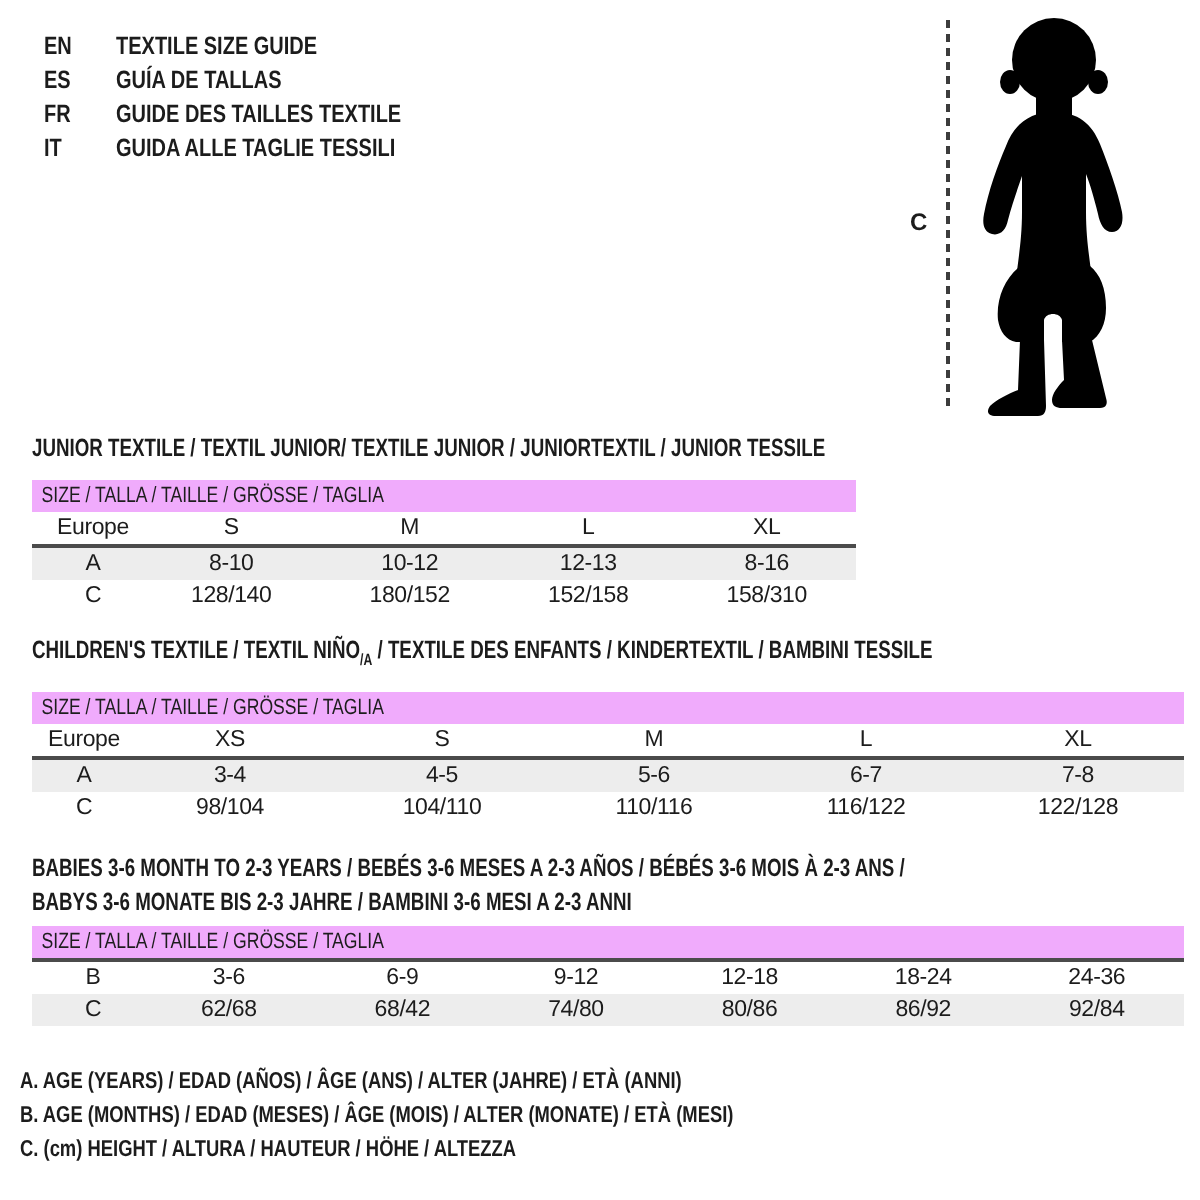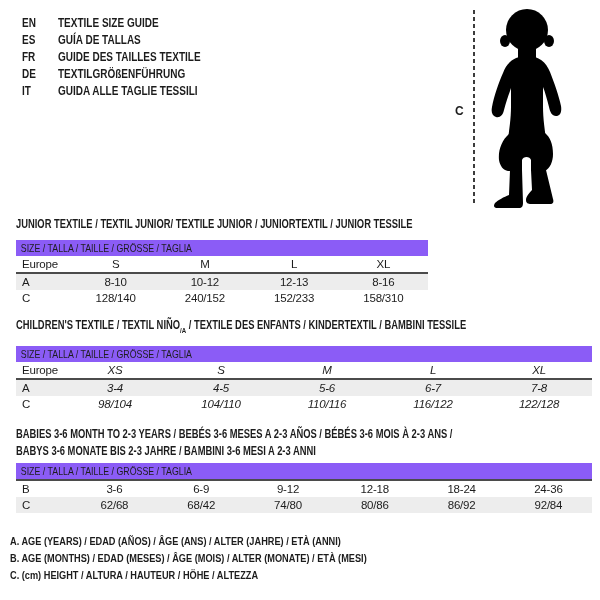--- a/index.html
+++ b/index.html
@@ -17,30 +17,30 @@
     background:repeating-linear-gradient(to bottom,#3c3c3c 0px,#3c3c3c 4px,transparent 4px,transparent 7px);}
   .height-label{position:absolute;left:455px;top:104px;font-weight:700;font-size:12px;}
   .silhouette{position:absolute;left:480px;top:6px;}
   
   .sec-title{position:absolute;left:16px;font-weight:700;font-size:12.5px;white-space:nowrap;
     transform:scaleX(0.75);transform-origin:left center;line-height:14px;}
   .sec-title sub{font-size:0.65em;}
   .sec-title.two-line{line-height:16.5px;}
   
   .size-table{position:absolute;left:16px;}
-  .bar{height:16px;background:#8b5cf6;display:flex;align-items:center;}
+  .bar{height:16px;background:#f0abfc;display:flex;align-items:center;}
   .bar span{display:inline-block;padding-left:6px;font-size:11px;color:#1d1d1d;
     transform:scaleX(0.8);transform-origin:left center;white-space:nowrap;}
   .trow{display:flex;height:16px;align-items:center;font-size:11.5px;letter-spacing:-0.2px;}
   .trow.stripe{background:#ededed;}
-  .trow .lbl{padding-left:6px;box-sizing:border-box;text-align:left;}
+  .trow .lbl{padding-left:6px;box-sizing:border-box;text-align:center;}
   .trow .cell{text-align:center;}
   .divider{height:2px;background:#4b4b4b;}
   .t1{width:412px;} .t1 .lbl{width:55px;} .t1 .cell{width:89.25px;}
-  .t2{width:576px;} .t2 .lbl{width:46px;} .t2 .cell{width:106px;font-style:italic;}
+  .t2{width:576px;} .t2 .lbl{width:46px;} .t2 .cell{width:106px;}
   .t3{width:576px;} .t3 .lbl{width:55px;} .t3 .cell{width:86.8px;}
   
   .notes{position:absolute;left:10px;top:535px;}
   .note-line{height:17px;font-weight:700;font-size:11.5px;white-space:nowrap;
     transform:scaleX(0.8);transform-origin:left center;}
 </style>
 </head>
 <body>
 
 <div class="canvas">
@@ -50,24 +50,20 @@
       <span class="lang-code">EN</span>
       <span class="lang-text">TEXTILE SIZE GUIDE</span>
     </div>
     <div class="lang-row">
       <span class="lang-code">ES</span>
       <span class="lang-text">GUÍA DE TALLAS</span>
     </div>
     <div class="lang-row">
       <span class="lang-code">FR</span>
       <span class="lang-text">GUIDE DES TAILLES TEXTILE</span>
-    </div>
-    <div class="lang-row">
-      <span class="lang-code">DE</span>
-      <span class="lang-text">TEXTILGRÖßENFÜHRUNG</span>
     </div>
     <div class="lang-row">
       <span class="lang-code">IT</span>
       <span class="lang-text">GUIDA ALLE TAGLIE TESSILI</span>
     </div>
   </div>
 
   <div class="dash-line"></div>
   <div class="height-label">C</div>
   <svg class="silhouette" width="92" height="204" viewBox="0 0 92 204" xmlns="http://www.w3.org/2000/svg">
@@ -106,22 +102,22 @@
     <div class="trow stripe">
       <span class="lbl">A</span>
       <span class="cell">8-10</span>
       <span class="cell">10-12</span>
       <span class="cell">12-13</span>
       <span class="cell">8-16</span>
     </div>
     <div class="trow">
       <span class="lbl">C</span>
       <span class="cell">128/140</span>
-      <span class="cell">240/152</span>
-      <span class="cell">152/233</span>
+      <span class="cell">180/152</span>
+      <span class="cell">152/158</span>
       <span class="cell">158/310</span>
     </div>
   </div>
 
   <div class="sec-title" style="top:318px"><span>CHILDREN'S TEXTILE / TEXTIL NIÑO</span><sub>/A</sub><span> / TEXTILE DES ENFANTS / KINDERTEXTIL / BAMBINI TESSILE</span></div>
   <div class="size-table t2" style="top:346px">
     <div class="bar">
       <span>SIZE / TALLA / TAILLE / GRÖSSE / TAGLIA</span>
     </div>
     <div class="trow">

